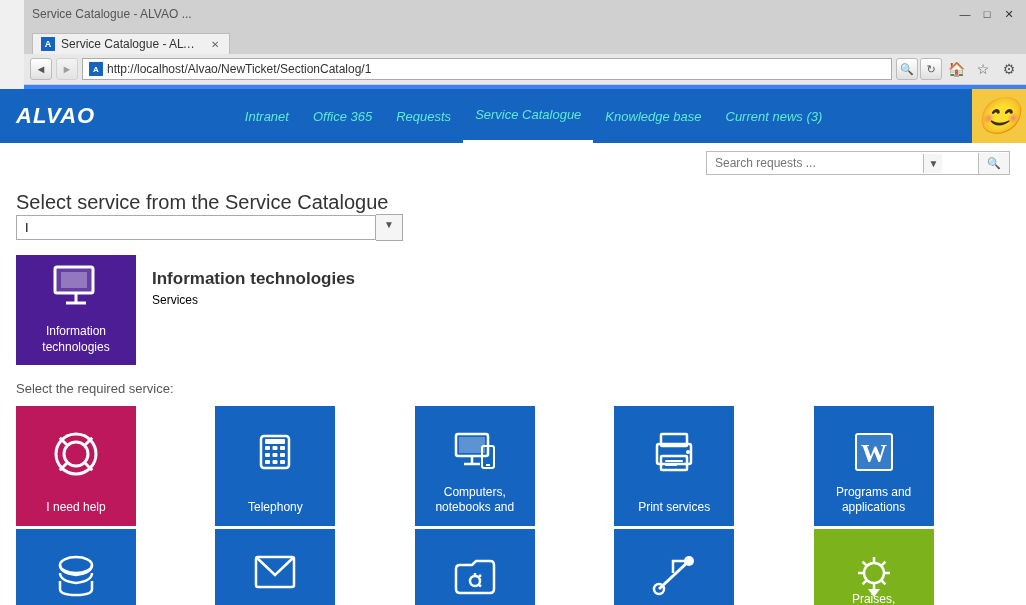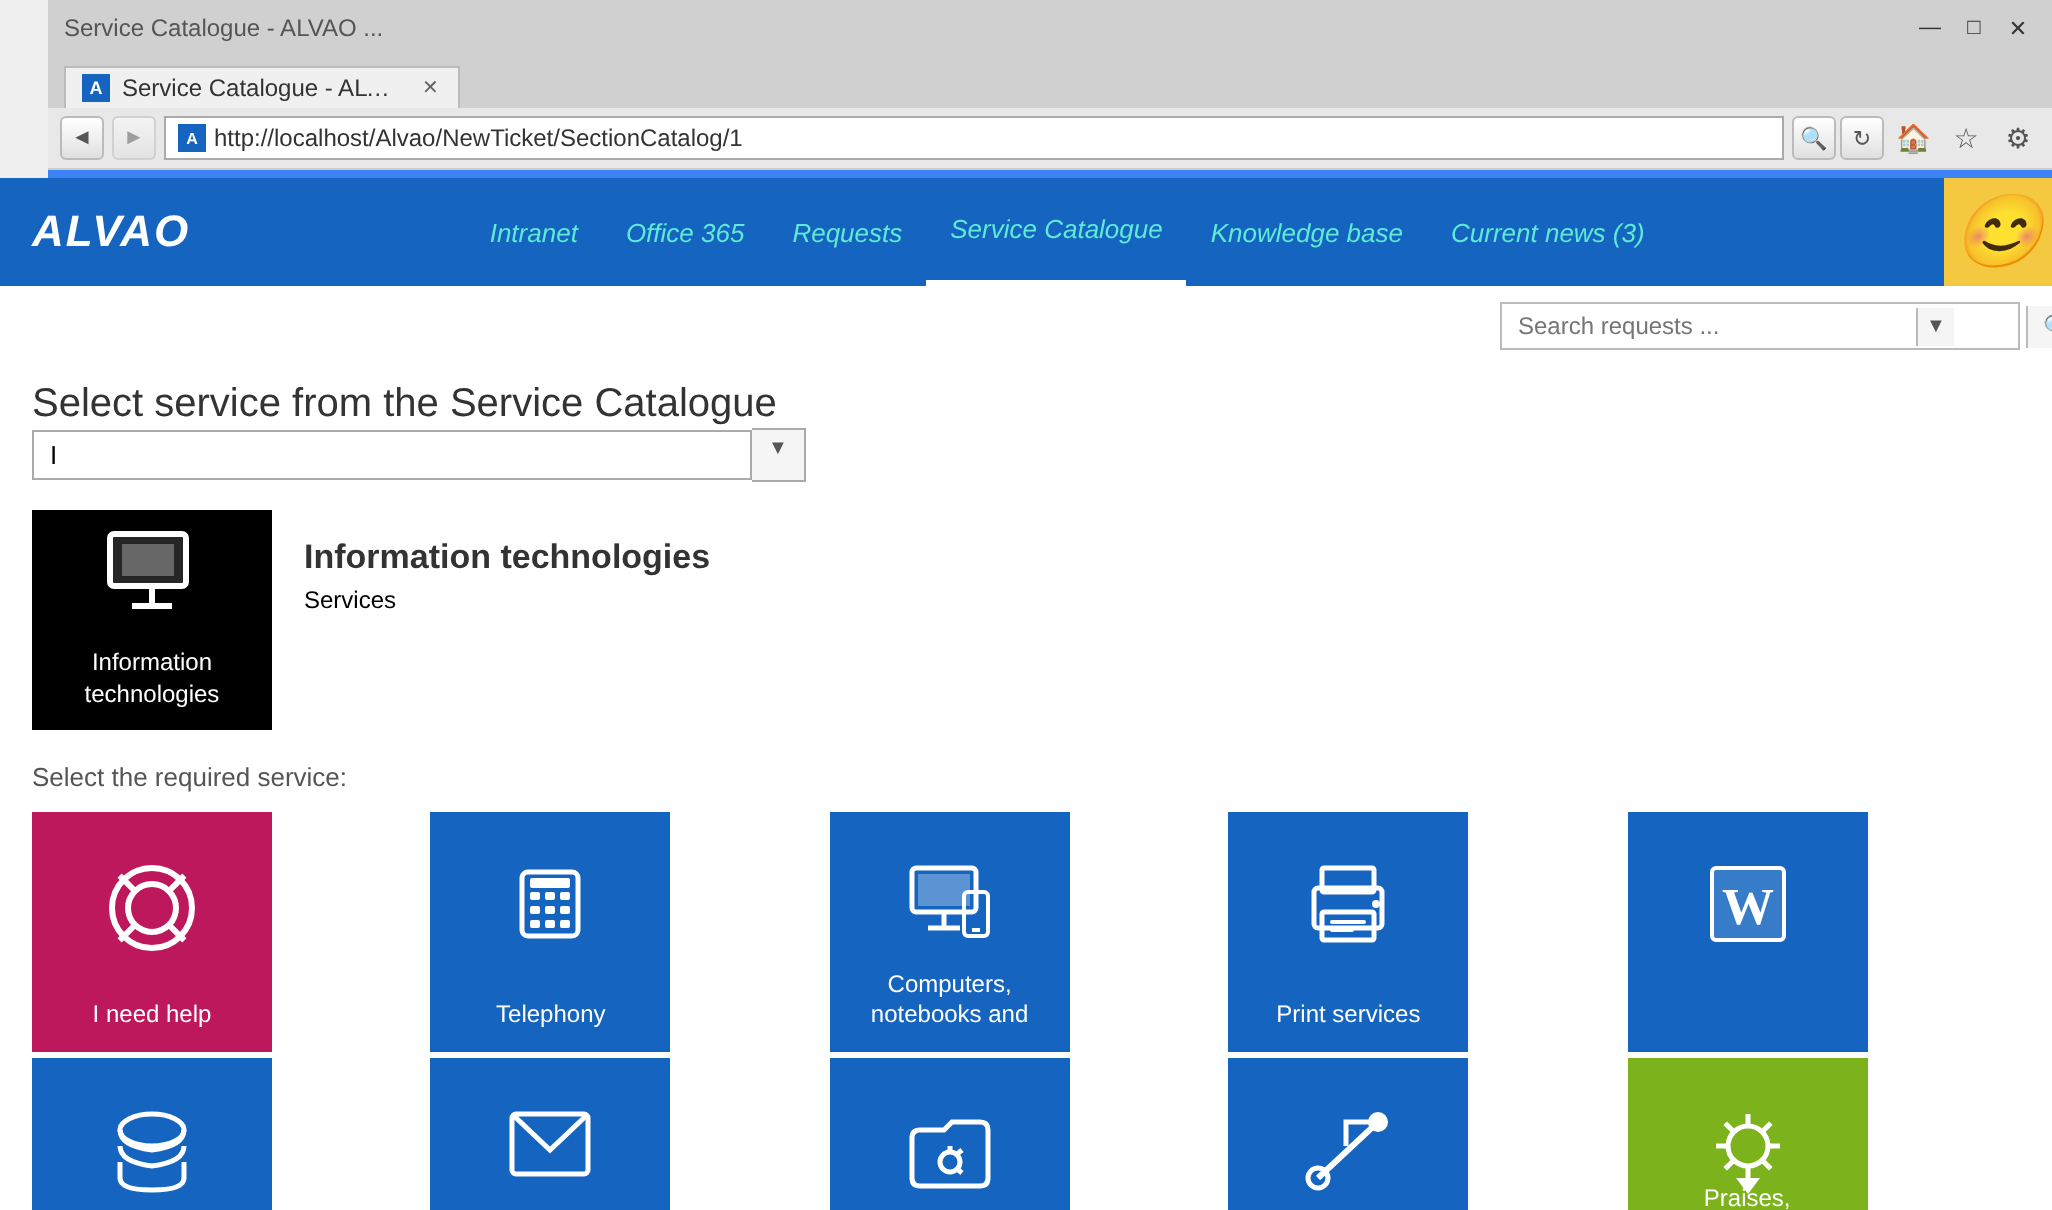--- a/index.html
+++ b/index.html
@@ -31,37 +31,37 @@
     .top-nav { background: #1565c0; color: white; display: flex; align-items: center; justify-content: space-between; height: 54px; padding: 0 0 0 16px; font-style: italic; }
     .logo { font-size: 22px; font-weight: bold; color: white; letter-spacing: 1px; }
     .nav-links { display: flex; align-items: center; height: 100%; }
     .nav-link { color: #5eead4; text-decoration: none; padding: 0 12px; font-size: 13px; height: 100%; display: flex; align-items: center; cursor: pointer; white-space: nowrap; }
     .nav-link.active { border-bottom: 3px solid white; }
     .nav-avatar { width: 54px; height: 54px; background: #f5c842; display: flex; align-items: center; justify-content: center; flex-shrink: 0; overflow: hidden; }
     .avatar-emoji { font-size: 36px; }
 
     
     .search-bar { display: flex; justify-content: flex-end; padding: 8px 16px 4px; background: white; }
-    .search-box { display: flex; align-items: center; border: 1px solid #bbb; background: white; width: 260px; gap: 36px; }
+    .search-box { display: flex; align-items: center; border: 1px solid #bbb; background: white; width: 304px; gap: 36px; }
     .search-input { flex: 1; border: none; outline: none; padding: 4px 8px; font-size: 12px; color: #999; }
     .search-dropdown-btn { padding: 4px 4px; border-left: 1px solid #bbb; background: #f5f5f5; cursor: pointer; color: #555; font-size: 10px; }
     .search-go-btn { padding: 4px 8px; background: #f5f5f5; border-left: 1px solid #bbb; cursor: pointer; color: #555; font-size: 11px; }
 
     
     .main-content { padding: 12px 16px; background: white; height: calc(100% - 54px - 36px); overflow-y: auto; }
     .page-title { font-size: 20px; font-weight: 300; color: #333; }
 
     
     .filter-row { display: flex; align-items: center; margin-bottom: 14px; }
     .filter-input { border: 1px solid #aaa; padding: 4px 8px; font-size: 13px; width: 360px; }
     .filter-dropdown { border: 1px solid #aaa; border-left: none; background: #f5f5f5; padding: 4px 8px; cursor: pointer; color: #555; font-size: 10px; height: 27px; }
 
     
     .selected-category { display: flex; margin-bottom: 16px; border: none; }
-    .selected-cat-icon { width: 120px; height: 110px; background: #000000; display: flex; flex-direction: column; align-items: center; justify-content: center; color: white; flex-shrink: 0; }
+    .selected-cat-icon { width: 120px; height: 110px; background: #4c1d95; display: flex; flex-direction: column; align-items: center; justify-content: center; color: white; flex-shrink: 0; }
     .selected-cat-icon .icon-symbol { font-size: 36px; margin-bottom: 6px; }
     .selected-cat-icon .cat-label { font-size: 12px; text-align: center; font-weight: 500; padding: 0 6px; line-height: 1.3; }
     .selected-cat-info { padding: 14px 16px; }
     .selected-cat-title { font-size: 17px; font-weight: 600; color: #333; margin-bottom: 4px; }
     .selected-cat-subtitle { font-size: 12px; color: #000000; margin-bottom: 19px; }
     .selected-cat-desc { font-size: 13px; color: #555; }
 
     .section-label { font-size: 13px; color: #555; margin-bottom: 10px; }
 
     
@@ -229,20 +229,21 @@
         <div class="tile-label">Print services</div>
       </div>
 
       <div class="tile blue">
         <div class="tile-icon">
           <svg width="44" height="44" viewBox="0 0 44 44" fill="none">
             <rect x="4" y="4" width="36" height="36" rx="2" fill="rgba(255,255,255,0.15)" stroke="white" stroke-width="2"></rect>
             <text x="22" y="32" text-anchor="middle" fill="white" font-size="26" font-weight="bold" font-family="serif">W</text>
           </svg>
         </div>
+        <div class="tile-label">Programs and applications</div>
       </div>
 
       <div class="tile blue">
         <div class="tile-icon">
           <svg width="44" height="44" viewBox="0 0 44 44" fill="none">
             <ellipse cx="22" cy="12" rx="16" ry="8" fill="none" stroke="white" stroke-width="2.5"></ellipse>
             <path d="M6 12 Q6 20 22 22 Q38 20 38 12" fill="none" stroke="white" stroke-width="2.5"></path>
             <path d="M6 20 Q6 28 22 30 Q38 28 38 20" fill="none" stroke="white" stroke-width="2.5"></path>
             <path d="M6 28 L6 36 Q6 42 22 42 Q38 42 38 36 L38 28" fill="none" stroke="white" stroke-width="2.5"></path>
           </svg>

